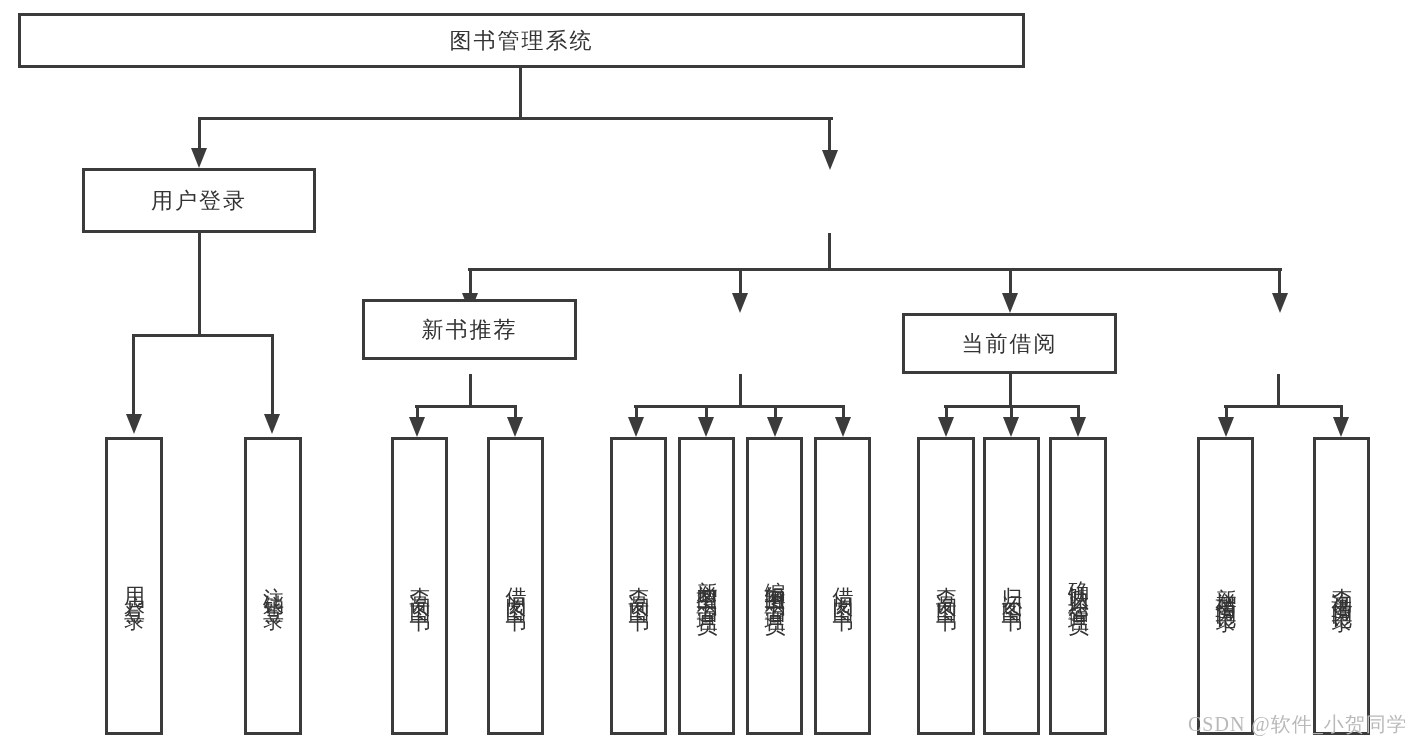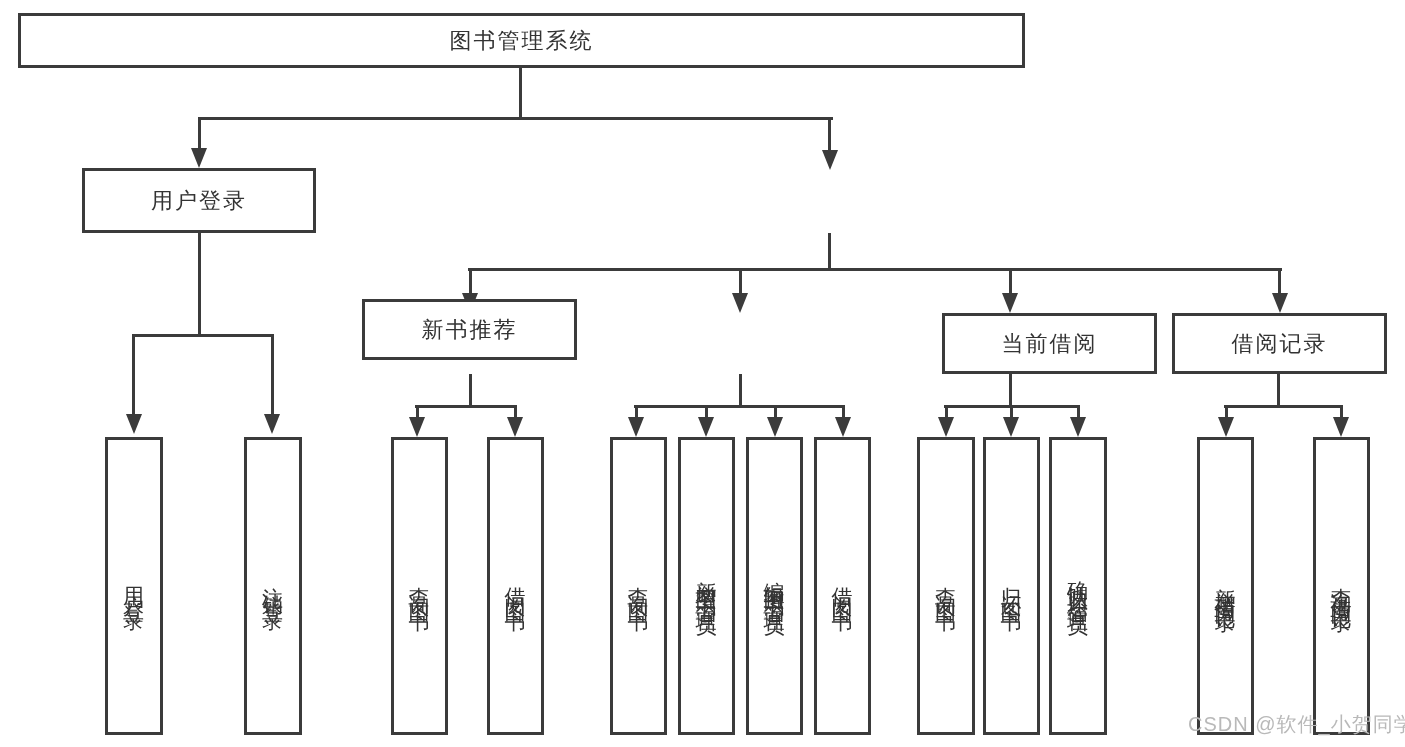--- a/index.html
+++ b/index.html
@@ -8,21 +8,21 @@
     --watermark: #b9b9b9;
     --background: #ffffff;
   }
   * { margin: 0; padding: 0; box-sizing: border-box; }
   html, body { background: var(--background); }
   #stage {
     position: relative;
     width: 1405px;
     height: 747px;
     background: var(--background);
-    font-family: Liberation Sans, sans-serif;
+    font-family: Liberation Serif, serif;
     color: var(--text);
     overflow: hidden;
   }
   .box {
     position: absolute;
     border: 3px solid var(--line);
     background: var(--background);
     display: flex;
     align-items: center;
     justify-content: center;
@@ -85,22 +85,21 @@
   <div class="vl" style="left:469px; top:271px; height:24px;"></div>
   <div class="ah" style="left:462px; top:293px;"></div>
   <div class="vl" style="left:739px; top:271px; height:24px;"></div>
   <div class="ah" style="left:732px; top:293px;"></div>
   <div class="vl" style="left:1009px; top:271px; height:24px;"></div>
   <div class="ah" style="left:1002px; top:293px;"></div>
   <div class="vl" style="left:1278px; top:271px; height:24px;"></div>
   <div class="ah" style="left:1272px; top:293px;"></div>
 
   <div class="box" style="left:362px; top:299px; width:215px; height:61px;">新书推荐</div>
-  <div class="box" style="left:942px; top:313px; width:215px; height:61px;">当前借阅</div>
-  <div class="box" style="left:1172px; top:313px; width:215px; height:61px;">借阅记录</div>
+  <div class="box" style="left:902px; top:313px; width:215px; height:61px;">当前借阅</div>
 
   <div class="vl" style="left:469px; top:374px; height:33px;"></div>
   <div class="hl" style="left:415px; top:405px; width:102px;"></div>
   <div class="vl" style="left:416px; top:408px; height:10px;"></div>
   <div class="ah" style="left:409px; top:417px;"></div>
   <div class="vl" style="left:514px; top:408px; height:10px;"></div>
   <div class="ah" style="left:507px; top:417px;"></div>
 
   <div class="vl" style="left:739px; top:374px; height:33px;"></div>
   <div class="hl" style="left:634px; top:405px; width:211px;"></div>

